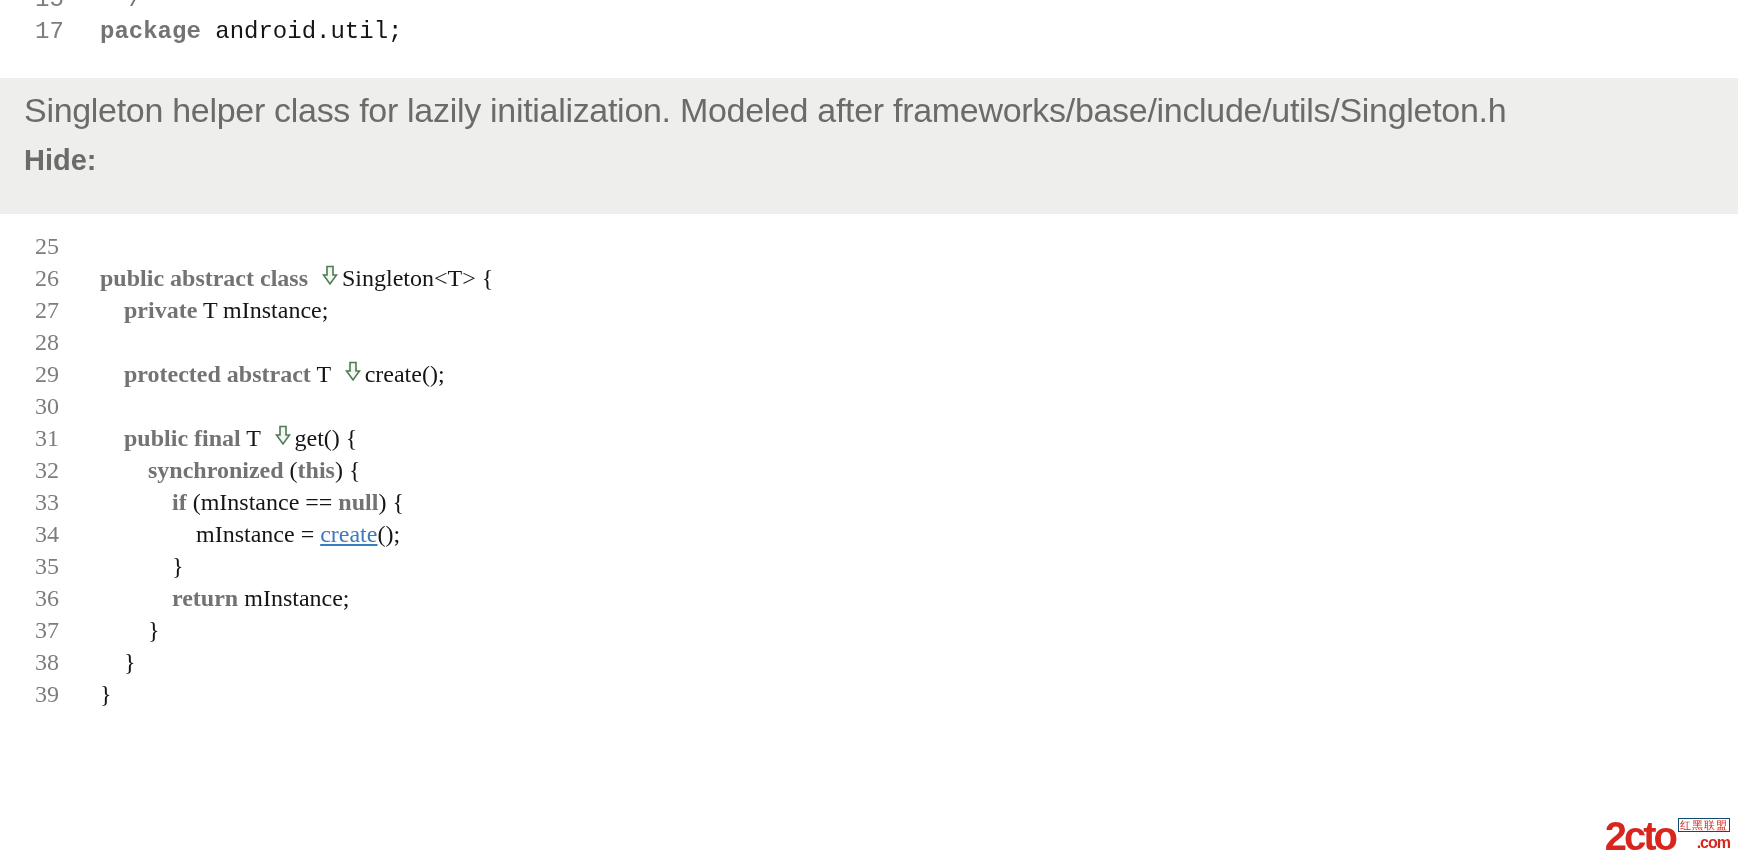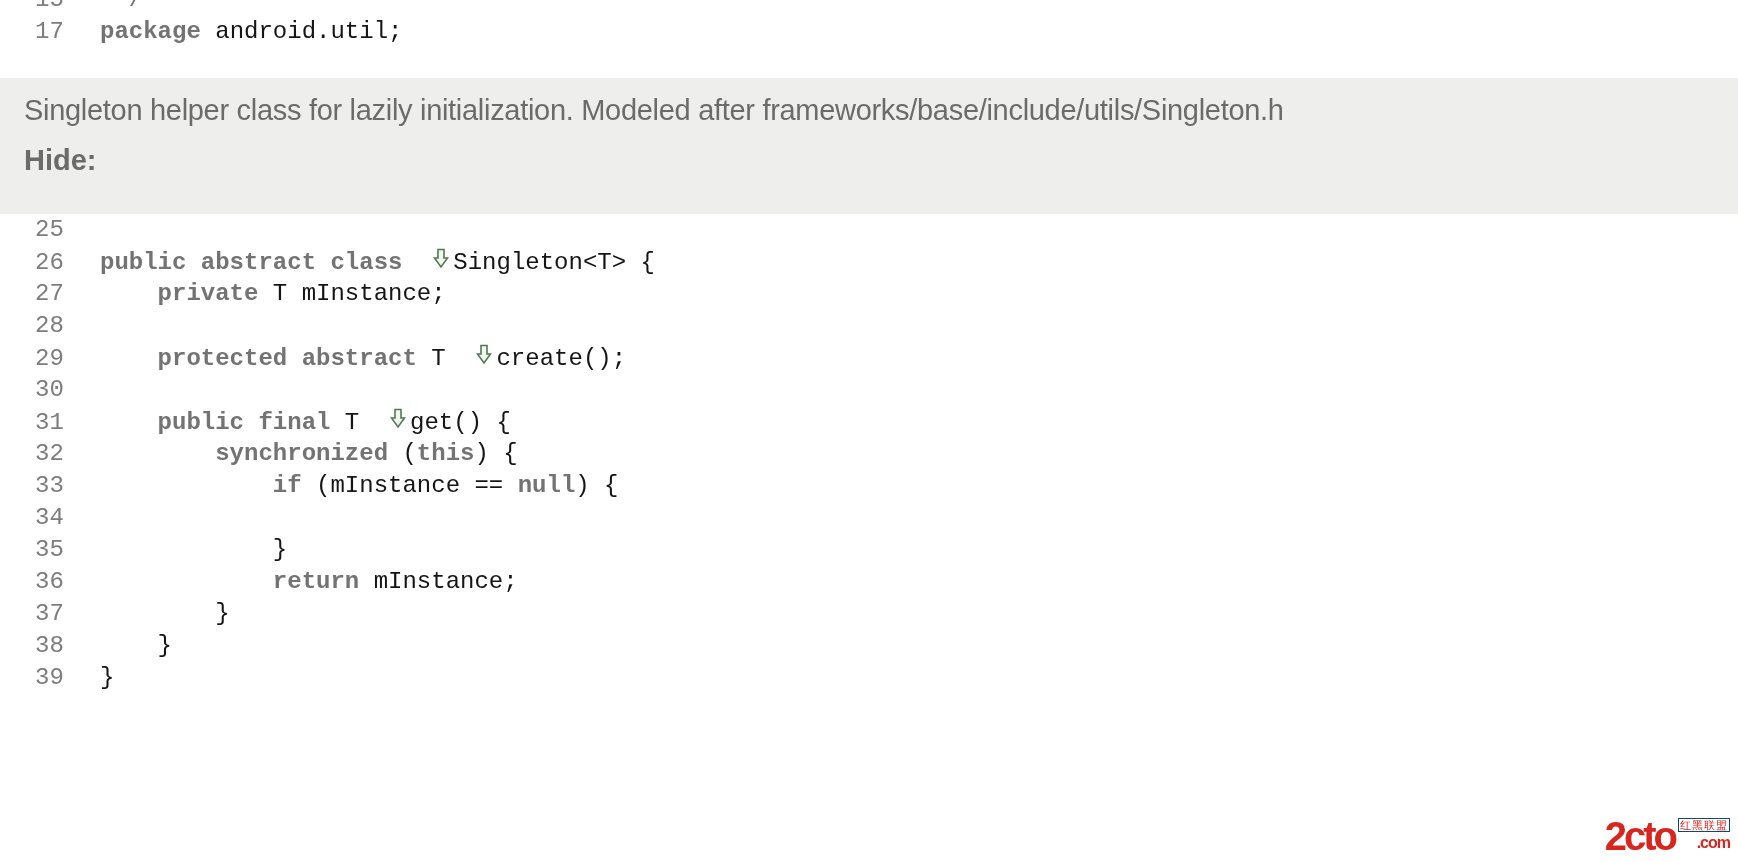--- a/index.html
+++ b/index.html
@@ -17,21 +17,22 @@
 
   
   .code-block {
     font-family: "Liberation Mono", monospace;
     font-size: 24px;
   }
   .code-block-top {
     margin-top: -16px; 
   }
   .code-block-main {
-    margin-top: 0;
+    margin-top: 16px;
+    font-family: Liberation Serif, serif;
   }
   .code-line {
     height: 32px;
     line-height: 32px;
     display: flex;
     align-items: baseline;
     white-space: pre;
   }
   .ln {
     display: inline-block;
@@ -67,21 +68,21 @@
   }
 
   
   .doc-banner {
     margin-top: 30px;
     background: #eeeeed;
     padding: 12px 0 34px 24px;
     color: #6b6b6b;
   }
   .doc-description {
-    font-size: 29px;
+    font-size: 34px;
     line-height: 40px;
     letter-spacing: -0.3px;
   }
   .hide-toggle {
     display: inline-block;
     margin-top: 10px;
     font-size: 29px;
     line-height: 40px;
     font-weight: bold;
     cursor: pointer;
@@ -150,21 +151,21 @@
     <div class="code-line"><span class="ln">28</span><span class="code"></span></div>
     <div class="code-line"><span class="ln">29</span><span class="code"><span class="seg-plain">    </span><span class="seg-kw">protected abstract</span><span class="seg-plain"> T  </span><svg class="arrow-icon" viewBox="0 0 16 21" xmlns="http://www.w3.org/2000/svg">
     <path d="M5 1.5 L11 1.5 L11 10 L14.5 10 L8 19 L1.5 10 L5 10 Z" fill="#f3f7f2" stroke="#4f7a52" stroke-width="1.6" stroke-linejoin="miter"></path>
   </svg><span class="seg-plain">create();</span></span></div>
     <div class="code-line"><span class="ln">30</span><span class="code"></span></div>
     <div class="code-line"><span class="ln">31</span><span class="code"><span class="seg-plain">    </span><span class="seg-kw">public final</span><span class="seg-plain"> T  </span><svg class="arrow-icon" viewBox="0 0 16 21" xmlns="http://www.w3.org/2000/svg">
     <path d="M5 1.5 L11 1.5 L11 10 L14.5 10 L8 19 L1.5 10 L5 10 Z" fill="#f3f7f2" stroke="#4f7a52" stroke-width="1.6" stroke-linejoin="miter"></path>
   </svg><span class="seg-plain">get() {</span></span></div>
     <div class="code-line"><span class="ln">32</span><span class="code"><span class="seg-plain">        </span><span class="seg-kw">synchronized</span><span class="seg-plain"> (</span><span class="seg-kw">this</span><span class="seg-plain">) {</span></span></div>
     <div class="code-line"><span class="ln">33</span><span class="code"><span class="seg-plain">            </span><span class="seg-kw">if</span><span class="seg-plain"> (mInstance == </span><span class="seg-kw">null</span><span class="seg-plain">) {</span></span></div>
-    <div class="code-line"><span class="ln">34</span></div>
+    <div class="code-line"><span class="ln">34</span><span class="code"><span class="seg-plain">                mInstance = </span><span class="seg-link">create</span><span class="seg-plain">();</span></span></div>
     <div class="code-line"><span class="ln">35</span><span class="code"><span class="seg-plain">            }</span></span></div>
     <div class="code-line"><span class="ln">36</span><span class="code"><span class="seg-plain">            </span><span class="seg-kw">return</span><span class="seg-plain"> mInstance;</span></span></div>
     <div class="code-line"><span class="ln">37</span><span class="code"><span class="seg-plain">        }</span></span></div>
     <div class="code-line"><span class="ln">38</span><span class="code"><span class="seg-plain">    }</span></span></div>
     <div class="code-line"><span class="ln">39</span><span class="code"><span class="seg-plain">}</span></span></div>
   </div>
 
 <a class="logo">
   <span class="logo-brand">2cto</span>
   <span class="logo-right">

